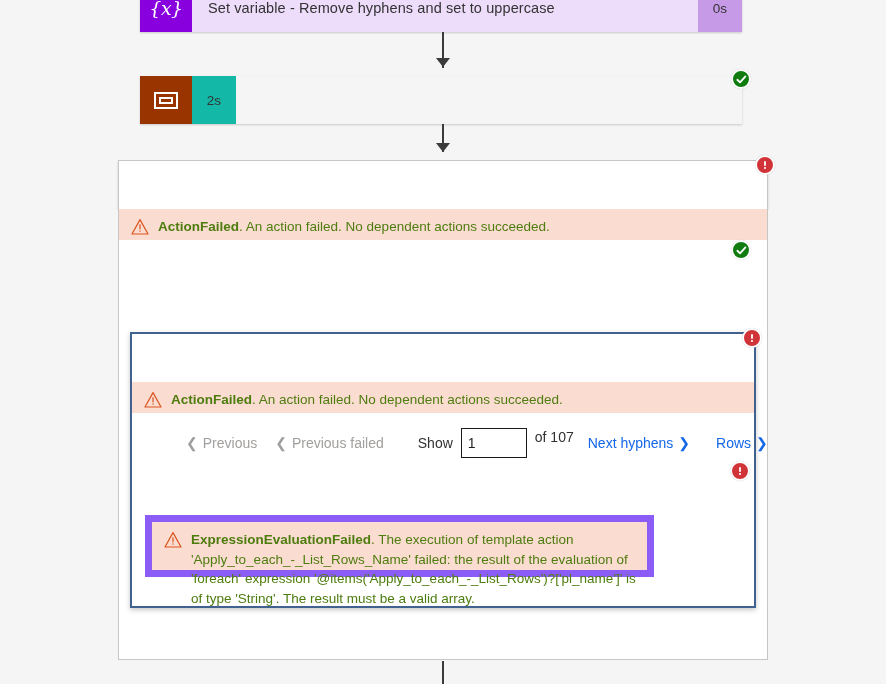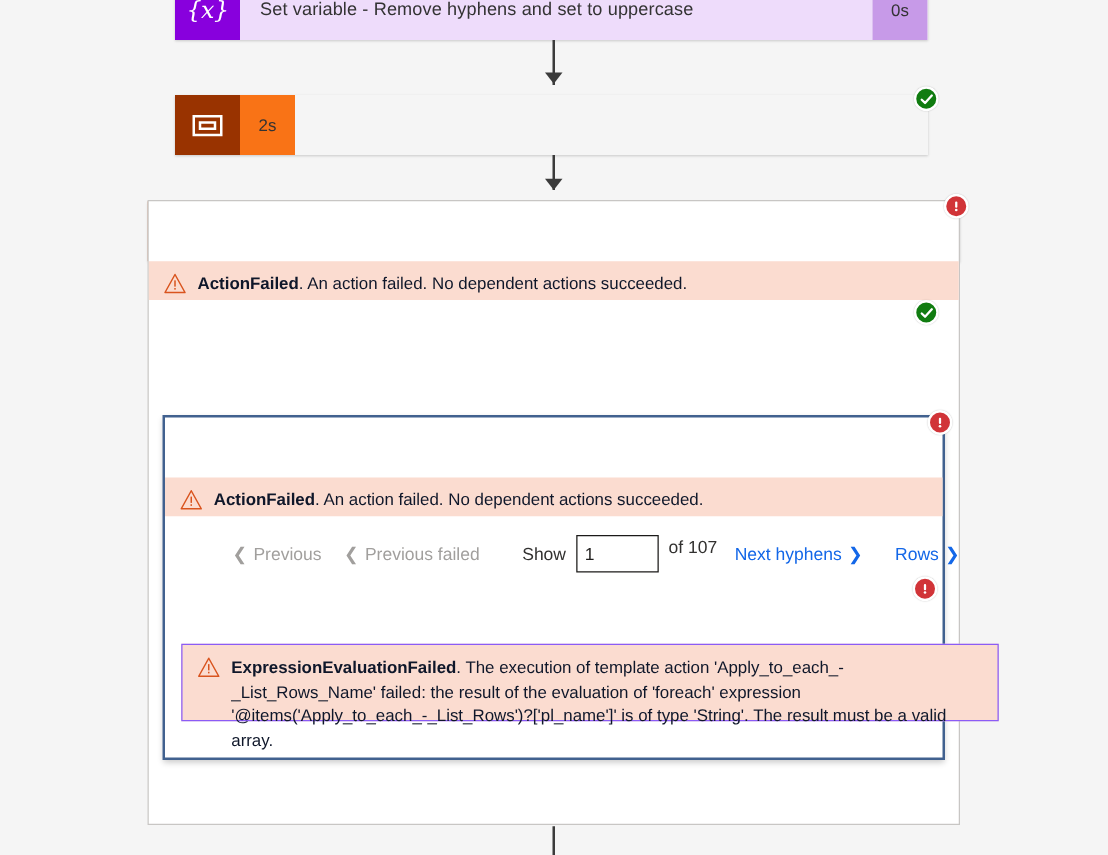--- a/index.html
+++ b/index.html
@@ -47,21 +47,21 @@
   }
 
   
   .c-setvar .icon-cell { background: #8800dd; }
   .c-setvar .title-cell { background: #eedcfb; }
   .c-setvar .dur-cell   { background: #c79ae8; }
 
   
   .c-scope .icon-cell { background: #993300; }
   .c-scope .title-cell { background: #eadfd7; }
-  .c-scope .dur-cell   { background: #f97316; }
+  .c-scope .dur-cell   { background: #14b8a6; }
 
   
   .c-sp .icon-cell { background: #036c70; }
   .c-sp .title-cell { background: #d6e8e7; }
   .c-sp .dur-cell   { background: #a5cccb; }
 
   
   .c-loop .icon-cell { background: #486995; }
   .c-loop .title-cell { background: #dce1ea; }
   .c-loop .dur-cell   { background: #b4c1d4; }
@@ -124,21 +124,21 @@
   }
 
   
   .errbar {
     position: absolute;
     background: #fbdcd0;
     display: flex;
     align-items: flex-start;
     padding: 8px 10px 8px 12px;
     font-size: 13.5px;
-    color: #0f172a;
+    color: #4d7c0f;
     line-height: 1.45;
     z-index: 15;
   }
   .errbar .warn-ico {
     width: 18px; min-width: 18px; height: 18px;
     margin-right: 9px;
     margin-top: 1px;
   }
   .errbar .err-txt { flex: 1 1 auto; }
   .errbar b { font-weight: bold; }
@@ -338,21 +338,21 @@
     <div class="title-cell">Apply to each - List Rows Name</div>
     <div class="dur-cell">0s</div>
   </div>
   <div class="badge fail" style="left:730px; top:461px;">
     <svg width="12" height="12" viewBox="0 0 12 12" aria-hidden="true">
         <rect x="5.1" y="2.1" width="1.8" height="5" rx=".8" fill="#ffffff"></rect>
         <circle cx="6" cy="9" r="1.05" fill="#ffffff"></circle>
       </svg>
   </div>
 
-  <div class="errbar" style="left:145px; top:515px; width:654px; height:62px; border:1px solid #8b5cf6;">
+  <div class="errbar" style="left:145px; top:515px; width:509px; height:62px; border:7px solid #8b5cf6;">
     <svg class="warn-ico" viewBox="0 0 18 18" aria-hidden="true">
       <path d="M9 1.6 L17 16 L1 16 Z" fill="none" stroke="#d9541e" stroke-width="1.2" stroke-linejoin="round"></path>
       <rect x="8.4" y="6.3" width="1.2" height="5" fill="#d9541e"></rect>
       <rect x="8.4" y="12.4" width="1.2" height="1.3" fill="#d9541e"></rect>
     </svg>
     <div class="err-txt">
       <b>ExpressionEvaluationFailed</b><span>. </span><span>The execution of template action 'Apply_to_each_-_List_Rows_Name' failed: the result of the evaluation of 'foreach' expression '@items('Apply_to_each_-_List_Rows')?['pl_name']' is of type 'String'. The result must be a valid array.</span>
     </div>
   </div>
 

